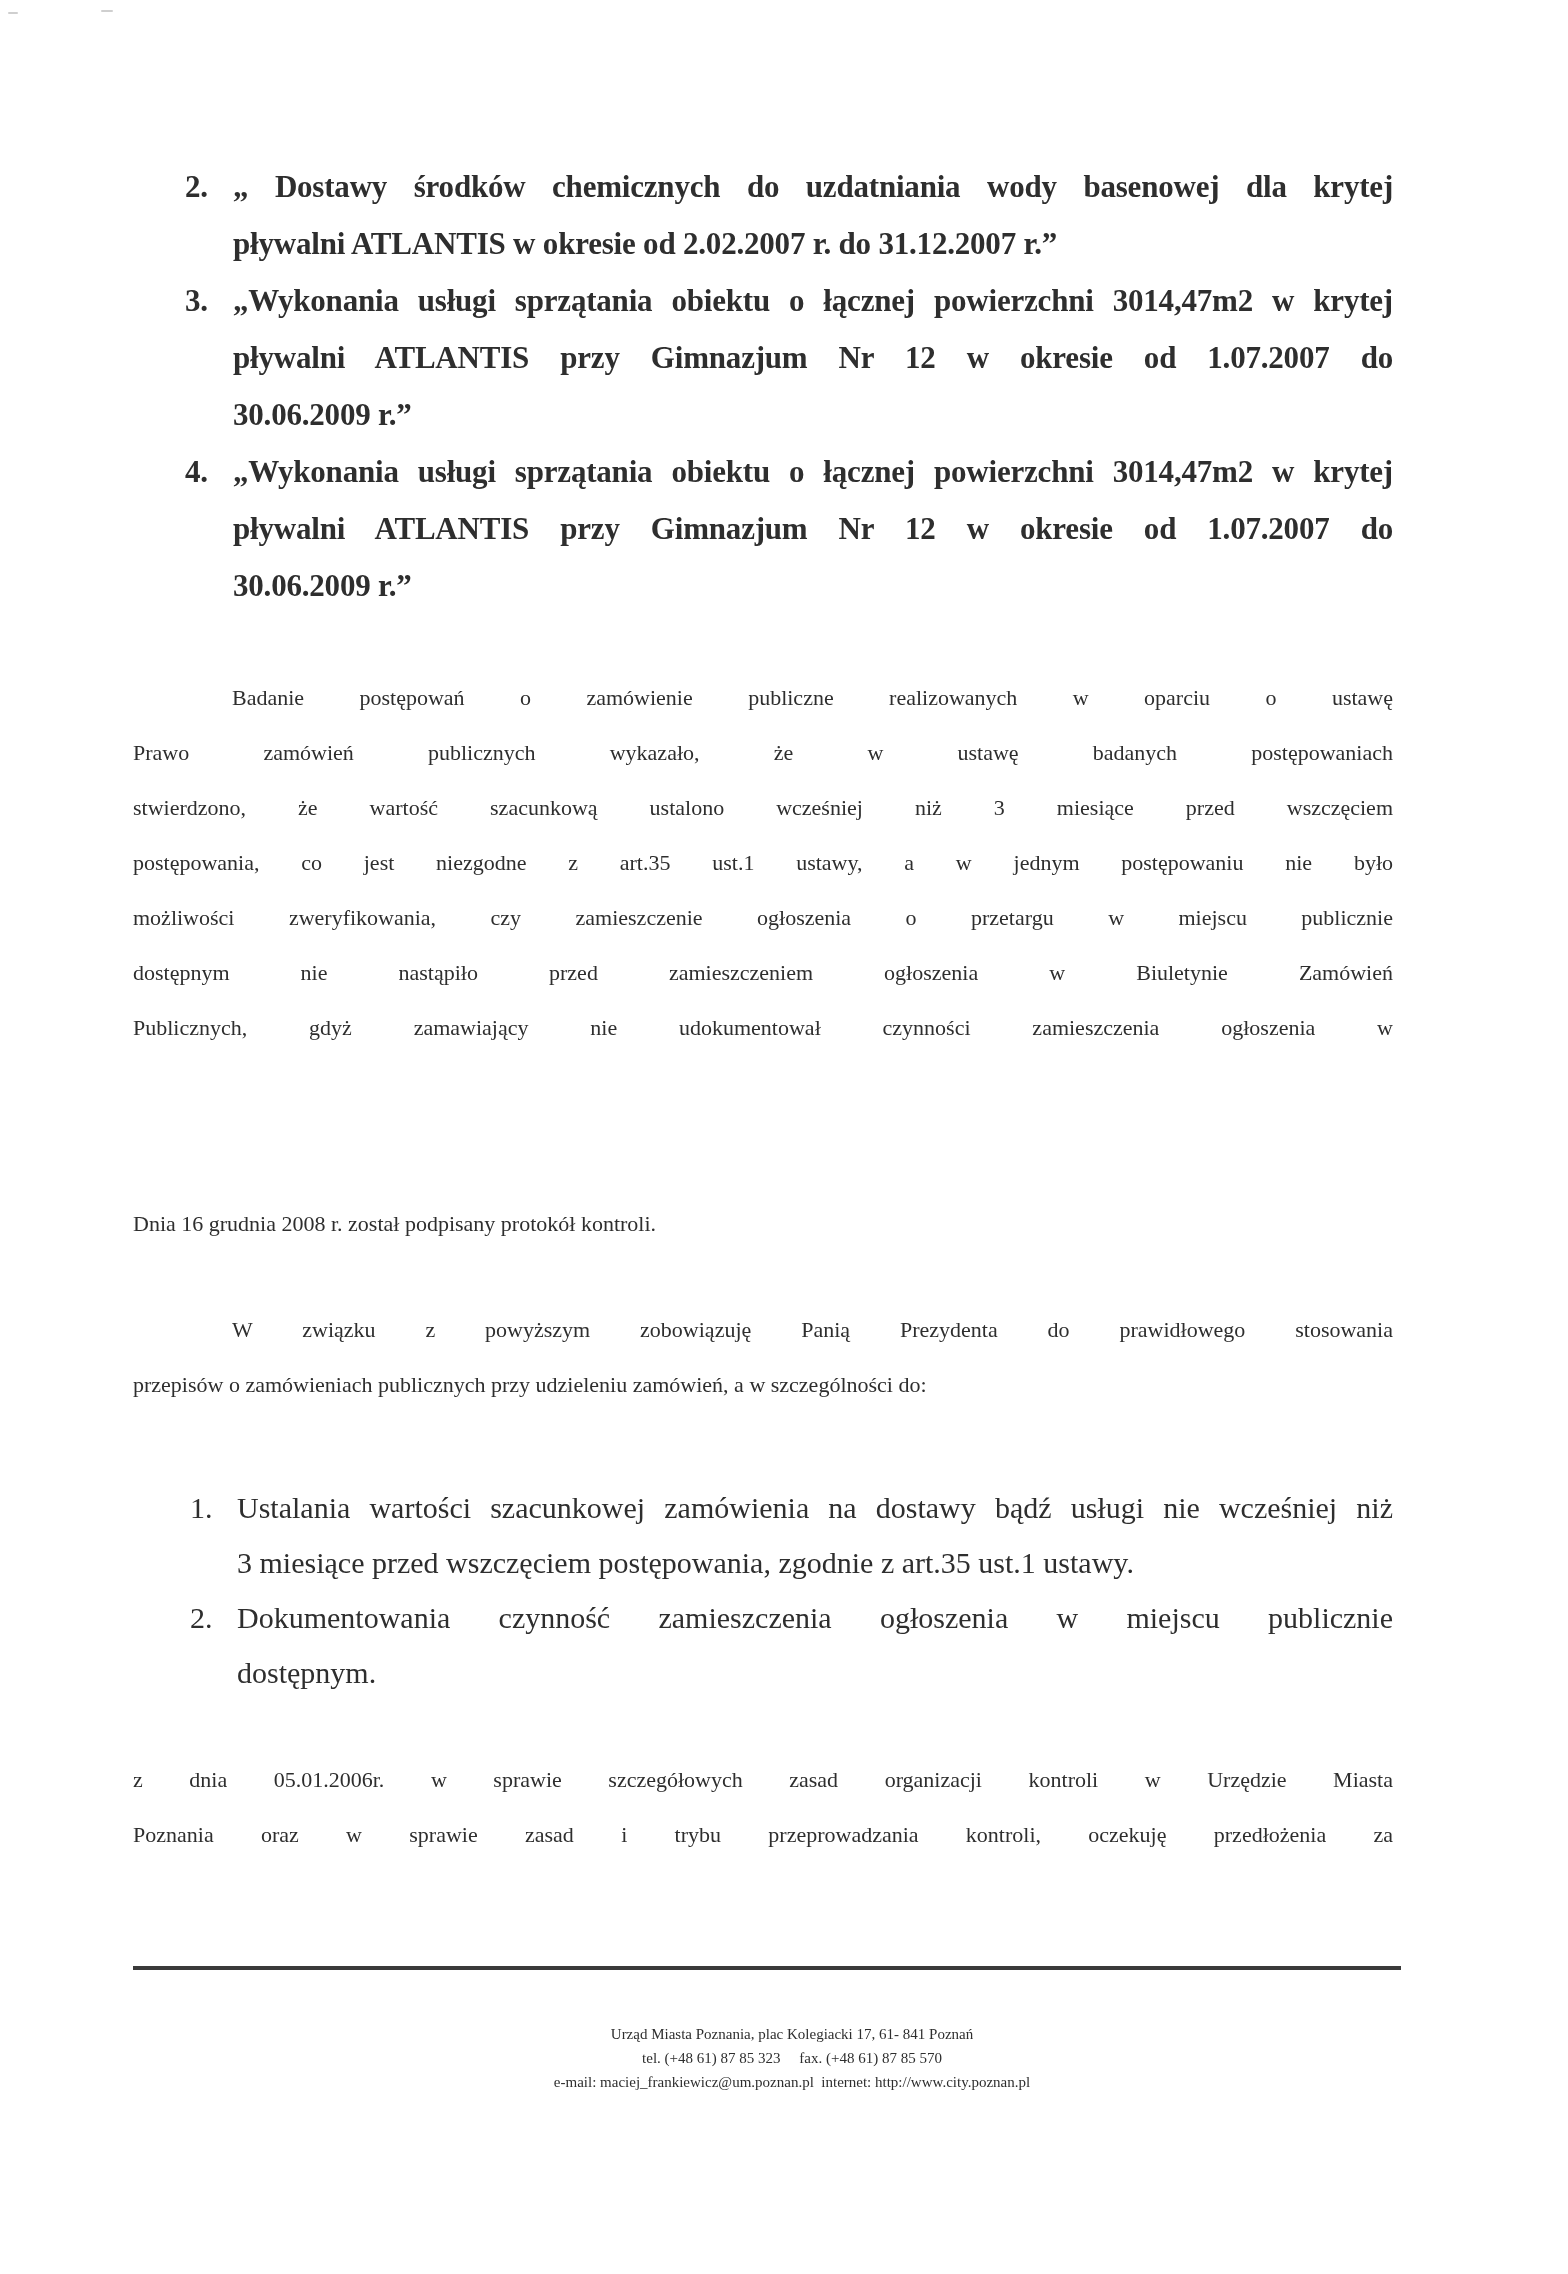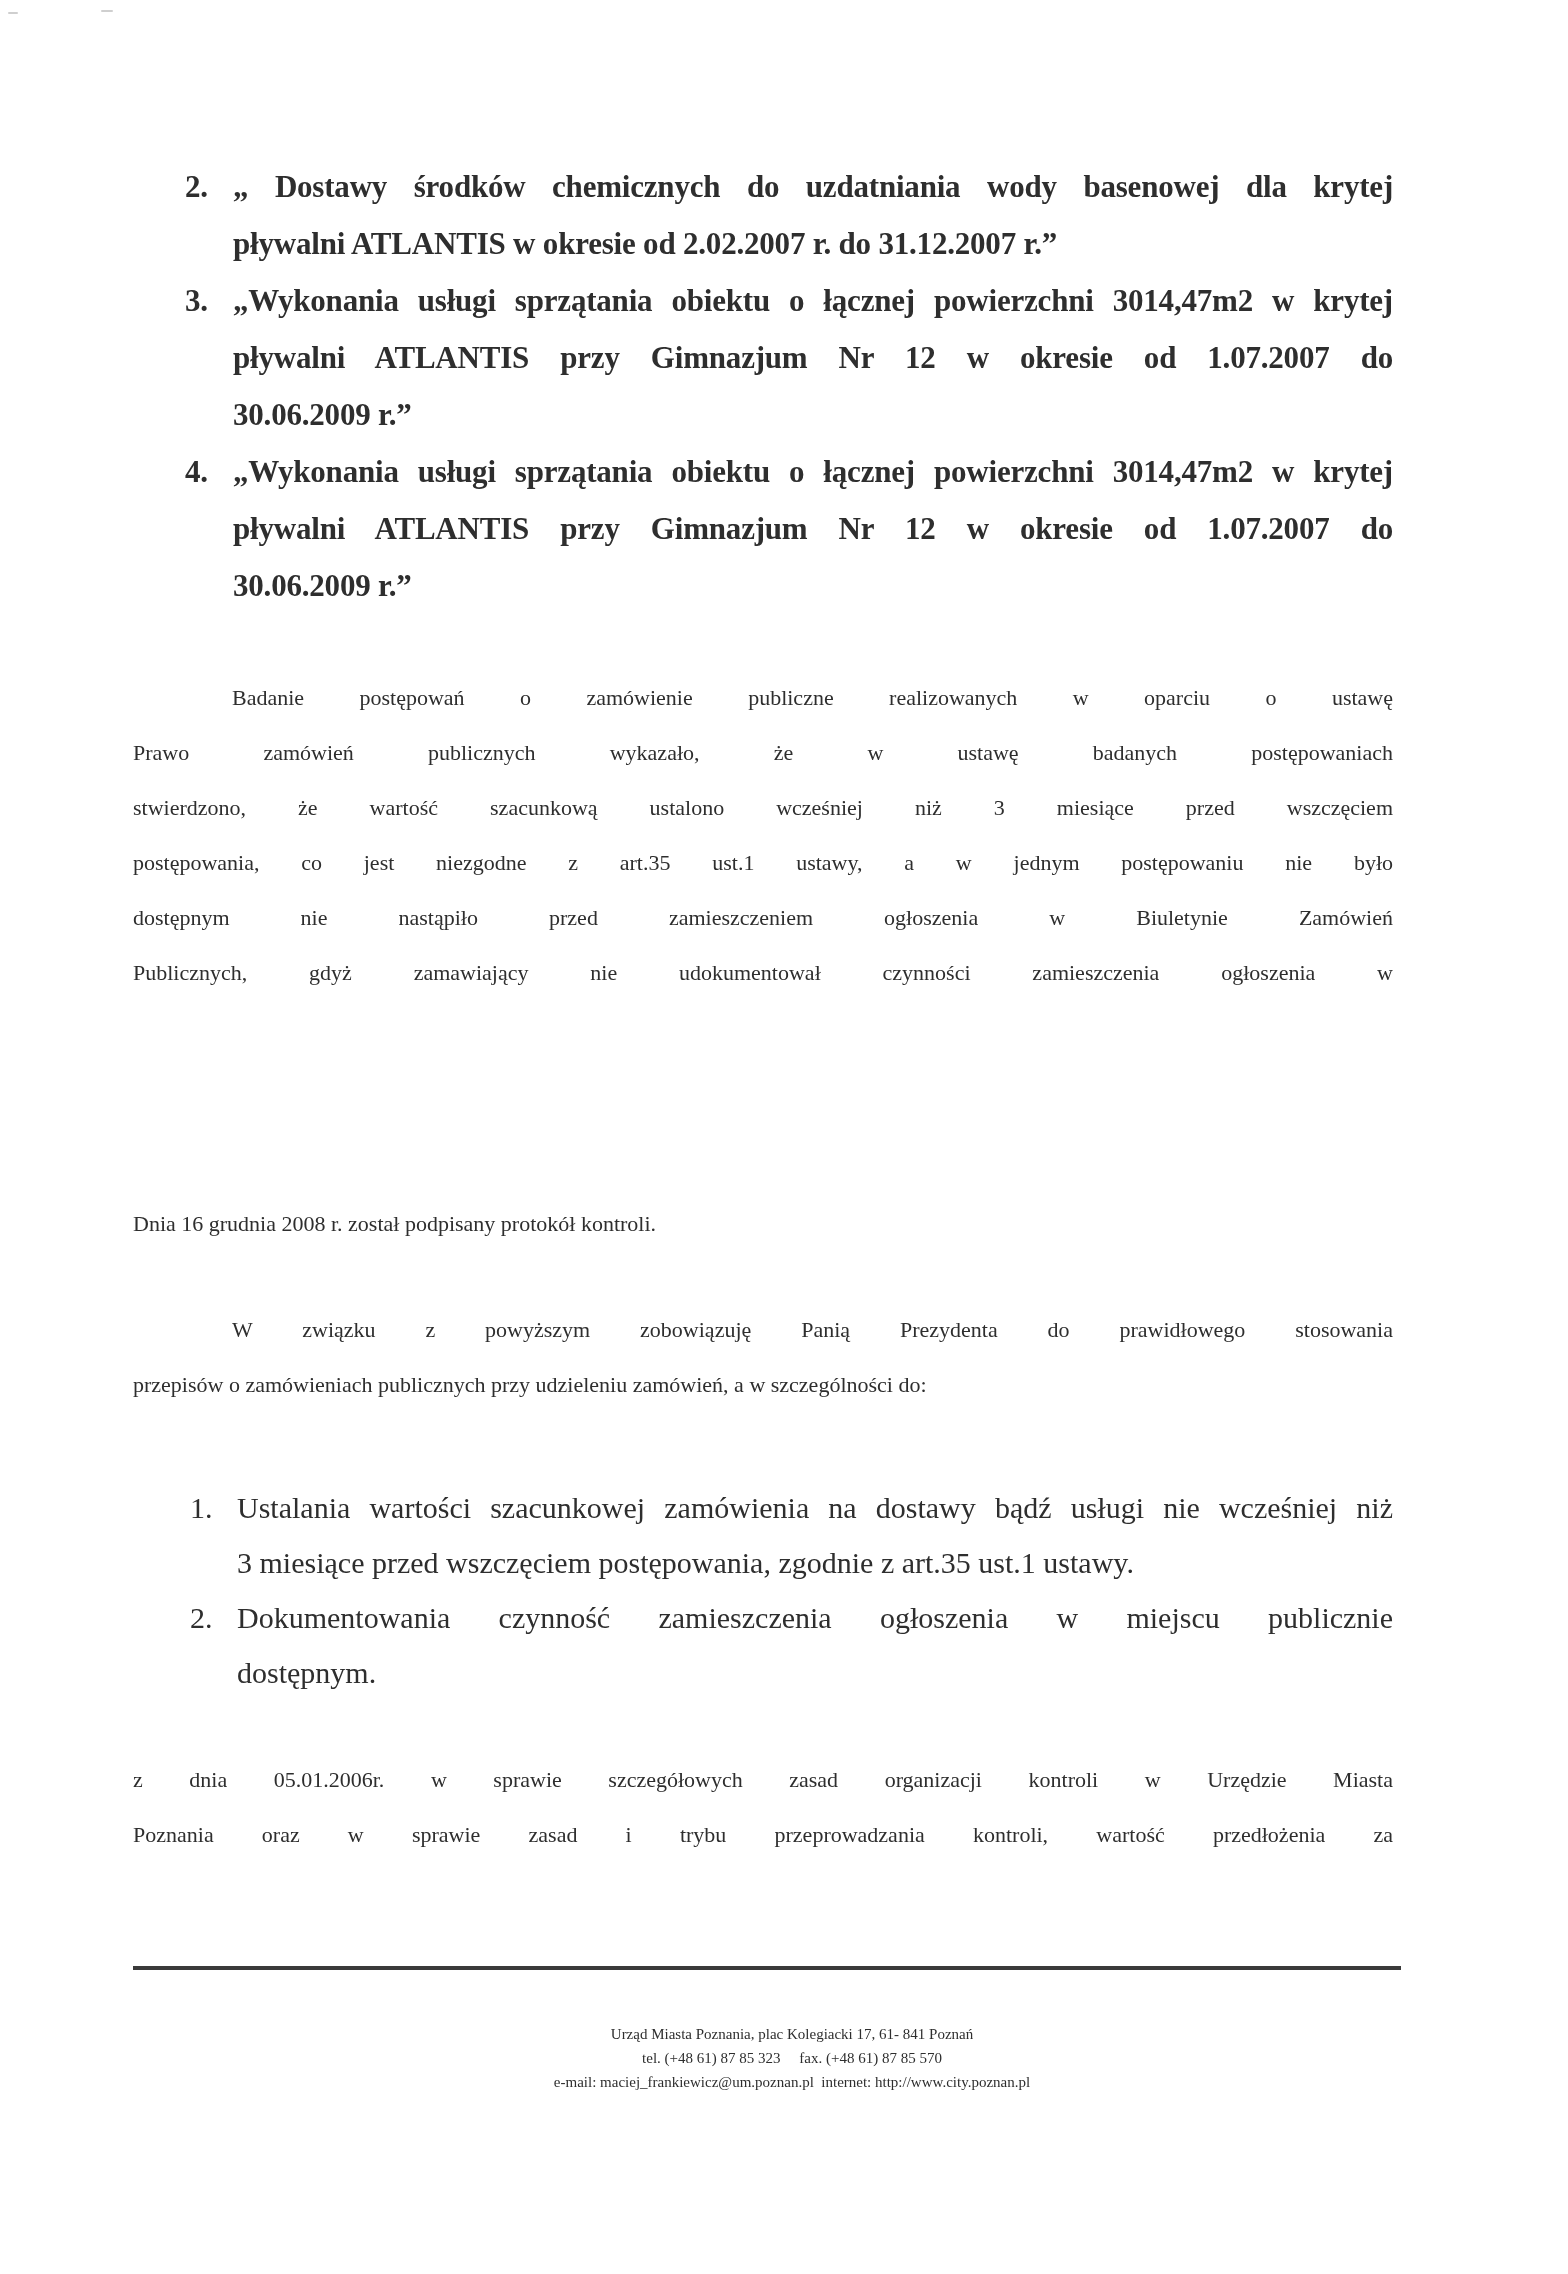--- a/index.html
+++ b/index.html
@@ -159,20 +159,21 @@
       <span class="line">pływalni ATLANTIS przy Gimnazjum Nr 12 w okresie od 1.07.2007 do</span>
       <span class="line last">30.06.2009 r.”</span>
     </div>
   </div>
 
   <div class="para" style="top:670px;">
     <span class="line indent">Badanie postępowań o zamówienie publiczne realizowanych w oparciu o ustawę</span>
     <span class="line">Prawo zamówień publicznych wykazało, że w ustawę badanych postępowaniach</span>
     <span class="line">stwierdzono, że wartość szacunkową ustalono wcześniej niż 3 miesiące przed wszczęciem</span>
     <span class="line">postępowania, co jest niezgodne z art.35 ust.1 ustawy, a w jednym postępowaniu nie było</span>
+    <span class="line">możliwości zweryfikowania, czy zamieszczenie ogłoszenia o przetargu w miejscu publicznie</span>
     <span class="line">dostępnym nie nastąpiło przed zamieszczeniem ogłoszenia w Biuletynie Zamówień</span>
     <span class="line">Publicznych, gdyż zamawiający nie udokumentował czynności zamieszczenia ogłoszenia w</span>
   </div>
 
   <div class="para" style="top:1196px;">
     <span class="line last">Dnia 16 grudnia  2008 r. został podpisany protokół kontroli.</span>
   </div>
 
   <div class="para" style="top:1302px;">
     <span class="line indent">W związku z powyższym zobowiązuję Panią Prezydenta do prawidłowego stosowania</span>
@@ -187,21 +188,21 @@
     </div>
     <div class="ritem">
       <span class="num">2.</span>
       <span class="line">Dokumentowania czynność zamieszczenia ogłoszenia w miejscu publicznie</span>
       <span class="line last">dostępnym.</span>
     </div>
   </div>
 
   <div class="para" style="top:1752px;">
     <span class="line">z dnia 05.01.2006r. w sprawie szczegółowych zasad organizacji kontroli w Urzędzie Miasta</span>
-    <span class="line">Poznania oraz w sprawie zasad i trybu przeprowadzania kontroli, wartość przedłożenia za</span>
+    <span class="line">Poznania oraz w sprawie zasad i trybu przeprowadzania kontroli, oczekuję przedłożenia za</span>
   </div>
 </div>
 
 <div class="rule"></div>
 
 <div class="footer">
   <span class="row">Urząd Miasta Poznania, plac Kolegiacki 17, 61- 841 Poznań</span>
   <span class="row">tel. (+48 61) 87 85 323     fax. (+48 61) 87 85 570</span>
   <span class="row">e-mail: maciej_frankiewicz@um.poznan.pl  internet: http://www.city.poznan.pl</span>
 </div>

